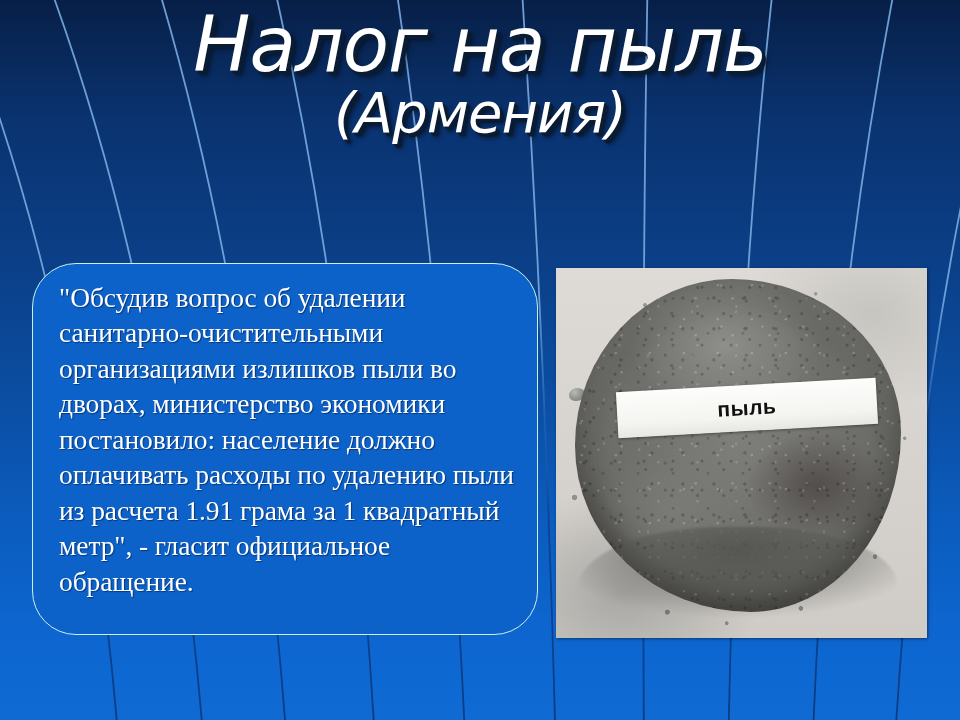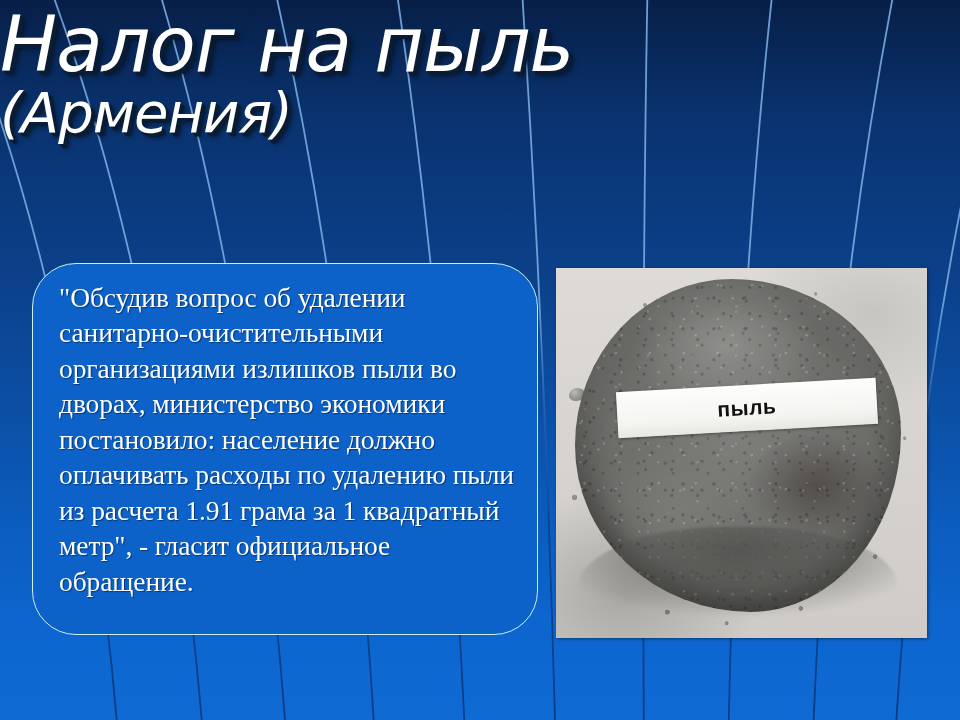--- a/index.html
+++ b/index.html
@@ -31,20 +31,21 @@
     inset: 0;
     pointer-events: none;
   }
 
   
   .title-block {
     position: absolute;
     top: 6px;
     left: 0;
     width: 960px;
+    text-align: center;
     line-height: 1.02;
     z-index: 5;
   }
   .title-line {
     display: block;
     font-family: "DejaVu Sans", sans-serif;
     font-style: italic;
     font-weight: 400;
     font-size: 76px;
     letter-spacing: -1px;

